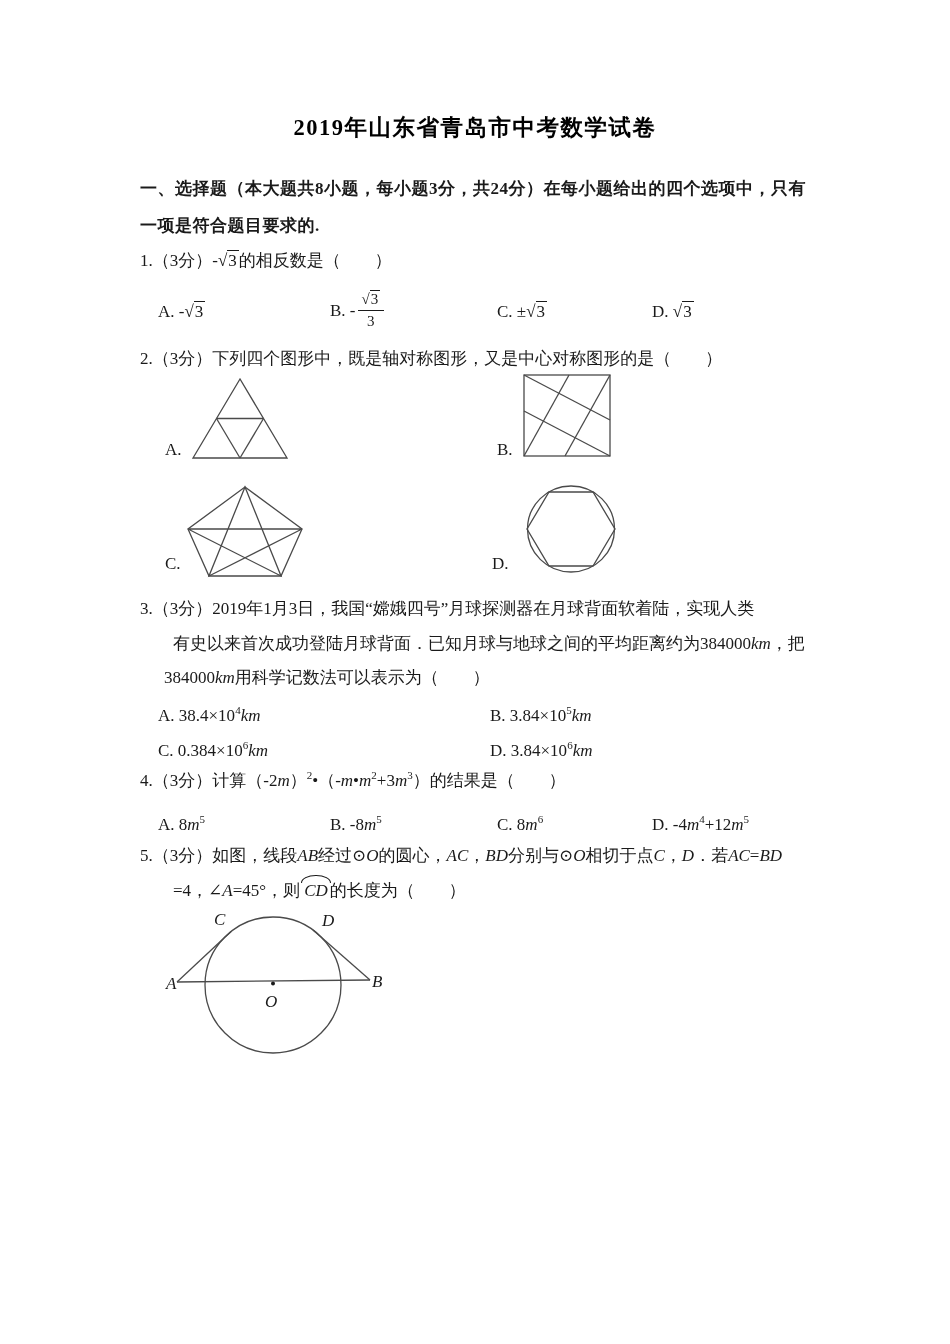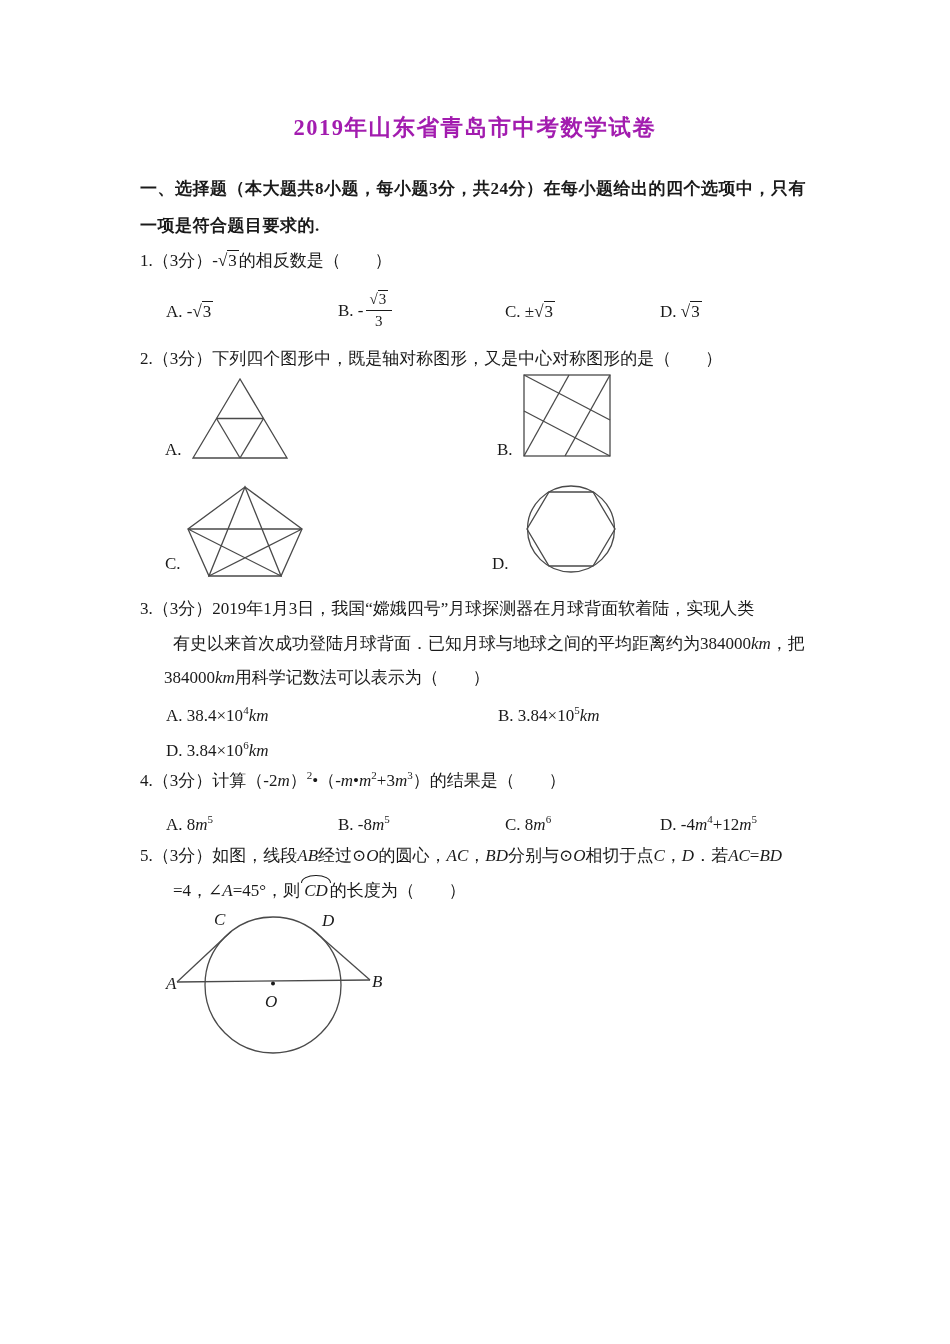--- a/index.html
+++ b/index.html
@@ -20,21 +20,21 @@
   .optrow4 {
     position:absolute; left:140px; width:690px; display:grid;
     grid-template-columns:172px 167px 155px auto;
     padding-left:18px; align-items:center; white-space:nowrap;
   }
   .optrow2 {
     position:absolute; left:140px; width:690px; display:grid;
     grid-template-columns:332px auto; grid-auto-rows:35px;
     padding-left:18px; align-items:center; white-space:nowrap;
   }
-  .opt { white-space:nowrap;margin-left:8px; }
+  .opt { white-space:nowrap; }
   .it { font-style:italic; }
   sup { font-size:11px; line-height:0; }
   .sqrt { white-space:nowrap; }
   .sqrt .rad { border-top:1.3px solid currentColor; padding:0 2px 0 1px; }
   .frac {
     display:inline-flex; flex-direction:column; vertical-align:middle;
     text-align:center; line-height:1.2; font-size:15px; margin:0 2px; transform:translateY(-2px);
   }
   .fnum { border-bottom:1.3px solid currentColor; padding:0 4px 2px; }
   .fden { padding-top:1px; }
@@ -52,21 +52,21 @@
   svg.fig text {
     fill:#1a1a1a; stroke:none; font-style:italic; font-size:17px;
     font-family:"Liberation Serif","DejaVu Serif",serif;
   }
 </style>
 </head>
 <body>
 
 <div class="page">
 
-  <h1 class="title" style="color: #a21caf;">2019年山东省青岛市中考数学试卷</h1>
+  <h1 class="title" style="color: #000000;">2019年山东省青岛市中考数学试卷</h1>
 
   <div class="line bold" style="top:178px">一、选择题（本大题共8小题，每小题3分，共24分）在每小题给出的四个选项中，只有</div>
   <div class="line bold" style="top:215px">一项是符合题目要求的.</div>
 
   <div class="line" style="top:250px">1.（3分）-<span class="sqrt">√<span class="rad">3</span></span>的相反数是（　　）</div>
   <div class="optrow4" style="top:288px;height:48px">
     <span class="opt">A.&nbsp;-<span class="sqrt">√<span class="rad">3</span></span></span>
     <span class="opt">B.&nbsp;-<span class="frac">
           <span class="fnum"><span class="sqrt">√<span class="rad">3</span></span></span>
           <span class="fden">3</span>
@@ -107,20 +107,21 @@
       <polygon points="90,45 68,82 24,82 2,45 24,8 68,8"></polygon>
     </svg>
   </div>
 
   <div class="line" style="top:598px">3.（3分）2019年1月3日，我国“嫦娥四号”月球探测器在月球背面软着陆，实现人类</div>
   <div class="line indent" style="top:633px">有史以来首次成功登陆月球背面．已知月球与地球之间的平均距离约为384000<span class="it">km</span>，把</div>
   <div class="line indent2" style="top:667px">384000<span class="it">km</span>用科学记数法可以表示为（　　）</div>
   <div class="optrow2" style="top:698px">
     <span class="opt">A.&nbsp;38.4×10<sup>4</sup><span class="it">km</span></span>
     <span class="opt">B.&nbsp;3.84×10<sup>5</sup><span class="it">km</span></span>
+    <span class="opt">C.&nbsp;0.384×10<sup>6</sup><span class="it">km</span></span>
     <span class="opt">D.&nbsp;3.84×10<sup>6</sup><span class="it">km</span></span>
   </div>
 
   <div class="line" style="top:770px">4.（3分）计算（-2<span class="it">m</span>）<sup>2</sup>•（-<span class="it">m</span>•<span class="it">m</span><sup>2</sup>+3<span class="it">m</span><sup>3</sup>）的结果是（　　）</div>
   <div class="optrow4" style="top:808px;height:34px">
     <span class="opt">A.&nbsp;8<span class="it">m</span><sup>5</sup></span>
     <span class="opt">B.&nbsp;-8<span class="it">m</span><sup>5</sup></span>
     <span class="opt">C.&nbsp;8<span class="it">m</span><sup>6</sup></span>
     <span class="opt">D.&nbsp;-4<span class="it">m</span><sup>4</sup>+12<span class="it">m</span><sup>5</sup></span>
   </div>

